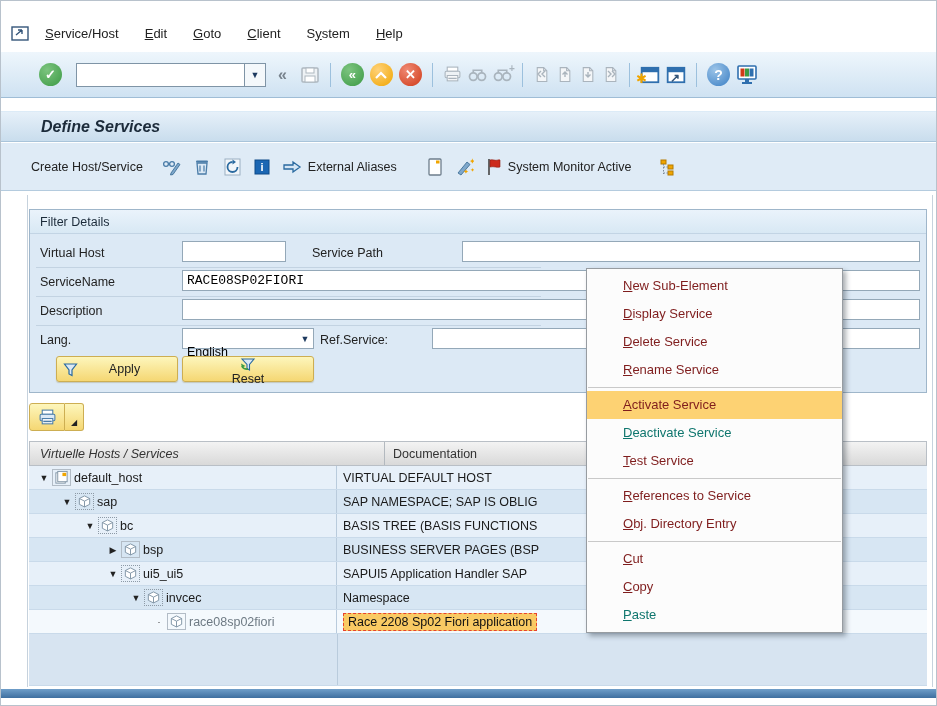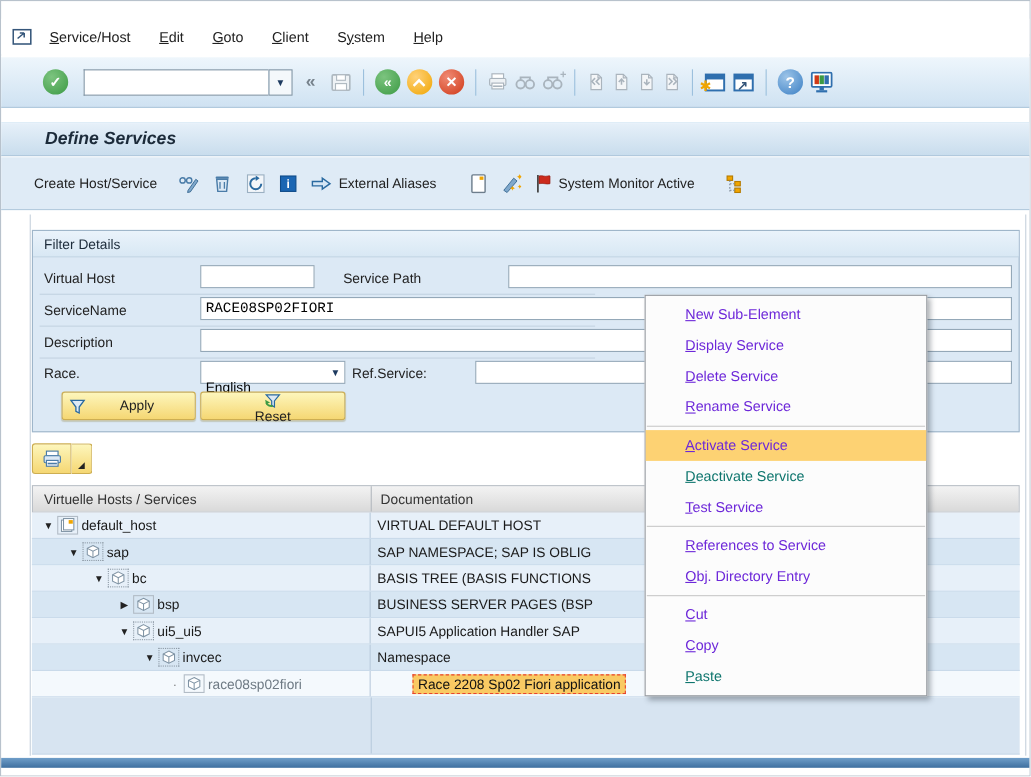--- a/index.html
+++ b/index.html
@@ -52,46 +52,46 @@
   .ybtn .blab{flex:1;text-align:center;}
 
   
   .printbtn{position:absolute;left:28px;top:402px;height:28px;display:flex;}
   .printbtn .pmain{width:36px;background:linear-gradient(#fdf6bc,#f5d773);border:1px solid #cdae52;border-radius:3px 0 0 3px;display:flex;align-items:center;justify-content:center;}
   .printbtn .parrow{width:19px;background:linear-gradient(#fdf6bc,#f5d773);border:1px solid #cdae52;border-left:none;border-radius:0 3px 3px 0;display:flex;align-items:flex-end;justify-content:center;font-size:8px;color:#222;padding-bottom:3px;}
 
   
   .ttable{position:absolute;left:28px;top:440px;width:898px;}
   .thead{height:25px;display:flex;background:linear-gradient(#f3f3f3,#d9d9d9);border:1px solid #b9bfc6;font-size:12.5px;color:#333;}
-  .thead .h1{width:308px;border-right:1px solid #b3b9bf;display:flex;align-items:center;padding-left:10px;}
+  .thead .h1{width:355px;border-right:1px solid #b3b9bf;display:flex;align-items:center;padding-left:10px;font-style:italic;}
   .thead .h2{flex:1;display:flex;align-items:center;padding-left:8px;}
   .trow{height:24px;display:flex;border-bottom:1px solid #c9daea;font-size:12.5px;color:#1a1a1a;}
   .trow .c1{width:308px;border-right:1px solid #b9cbdc;display:flex;align-items:center;overflow:hidden;}
   .trow .c2{flex:1;display:flex;align-items:center;padding-left:6px;overflow:hidden;white-space:nowrap;}
   .bg-a{background:#e7f0f9;}
   .bg-b{background:#d7e6f3;}
   .bg-sel{background:#f4f9fd;}
   .exp{width:14px;text-align:center;font-size:9px;color:#222;flex:0 0 auto;}
   .ticon{width:17px;height:15px;margin:0 4px 0 2px;flex:0 0 auto;}
   .dotted{outline:1px dotted #8d9aa6;}
   .boxed{outline:1px solid #b2bcc6;}
   .tname{white-space:nowrap;}
   .graytxt{color:#6e7a84;}
   .lvl0{padding-left:8px;}.lvl1{padding-left:31px;}.lvl2{padding-left:54px;}
   .lvl3{padding-left:77px;}.lvl4{padding-left:100px;}.lvl5{padding-left:123px;}
-  .selcell{background:#f9ca63;border:1px dashed #e8432e;padding:1px 4px;white-space:nowrap;font-size:12.5px;color:#111;margin-left:32px;}
+  .selcell{background:#f9ca63;border:1px dashed #e8432e;padding:1px 4px;white-space:nowrap;font-size:12.5px;color:#111;}
   .tempty{height:52px;background:#d7e4f1;border-bottom:1px solid #c9daea;position:relative;}
   .tempty .vdiv{position:absolute;left:308px;top:0;bottom:0;width:1px;background:#b9cbdc;}
 
   
   .bottombar{position:absolute;left:0;right:0;top:688px;height:9px;background:linear-gradient(#6f9ec9,#3e6f9f);}
 
   
   .ctxmenu{position:absolute;left:585px;top:267px;width:257px;background:#fcfcfc;border:1px solid #979ca1;box-shadow:3px 3px 5px rgba(40,50,60,.4);padding:3px 0;z-index:50;}
-  .mi{height:28px;line-height:28px;padding-left:36px;font-size:13px;color:#6d28d9;cursor:default;white-space:nowrap;}
+  .mi{height:28px;line-height:28px;padding-left:36px;font-size:13px;color:#7f1d1d;cursor:default;white-space:nowrap;}
   .mi.hl{background:#fdd273;}
   .mi.dis{color:#0f766e;}
   .msep{height:1px;background:#c9c9c9;margin:3px 1px;}
 
   svg{display:block;}
 </style>
 </head>
 <body>
 
 <div class="window">
@@ -324,21 +324,21 @@
     <div class="fline" style="top:57px;"></div>
 
     <div class="frow" style="top:61px;left:10px;">ServiceName</div>
     <input class="fin mono" style="top: 60px; left: 152px; width: 738px;" value="RACE08SP02FIORI">
     <div class="fline" style="top:86px;"></div>
 
     <div class="frow" style="top:90px;left:10px;">Description</div>
     <input class="fin" style="top: 89px; left: 152px; width: 738px;" value="">
     <div class="fline" style="top:115px;"></div>
 
-    <div class="frow" style="top:119px;left:10px;">Race.</div>
+    <div class="frow" style="top:119px;left:10px;">Lang.</div>
     <div class="combo" style="top:118px;left:152px;width:132px;">
       <span class="cv">English</span>
       <span class="ca">▼</span>
     </div>
     <div class="frow" style="top:119px;left:290px;">Ref.Service:</div>
     <input class="fin" style="top: 118px; left: 402px; width: 488px;" value="">
 
     <div class="ybtn" style="top:146px;left:26px;width:122px;">
       <span>
           <svg width="15" height="15" viewBox="0 0 15 15">

